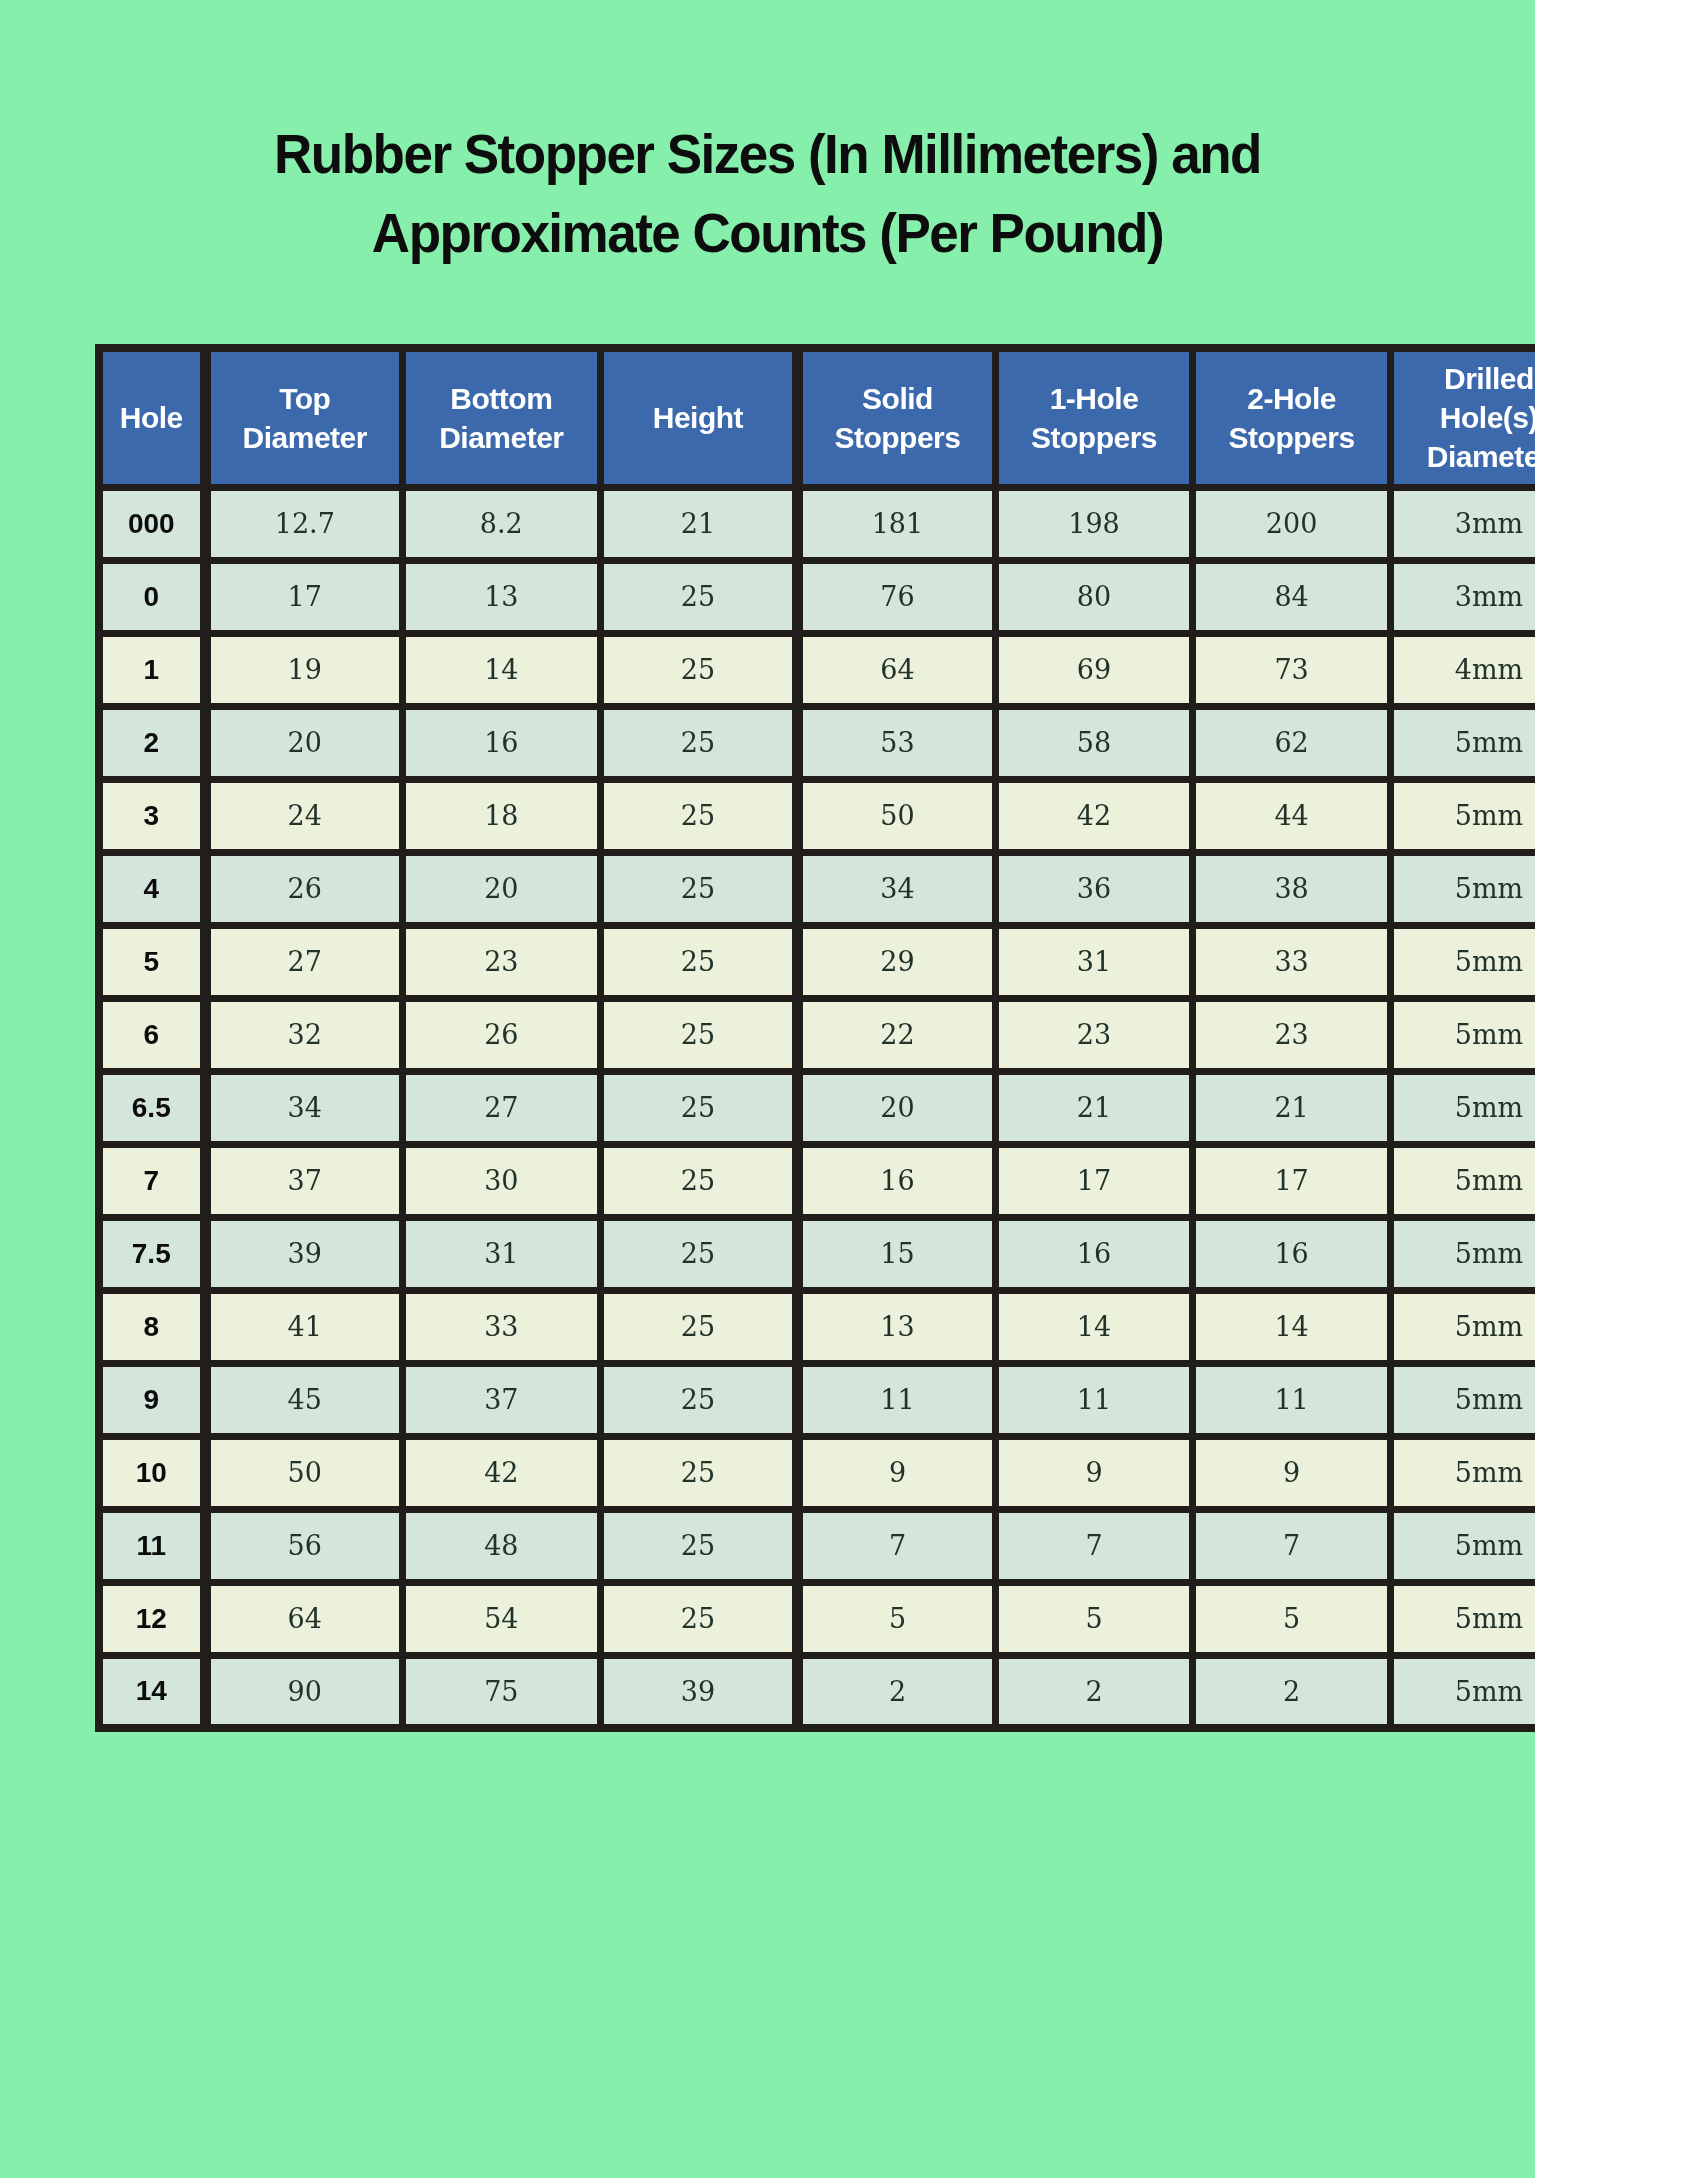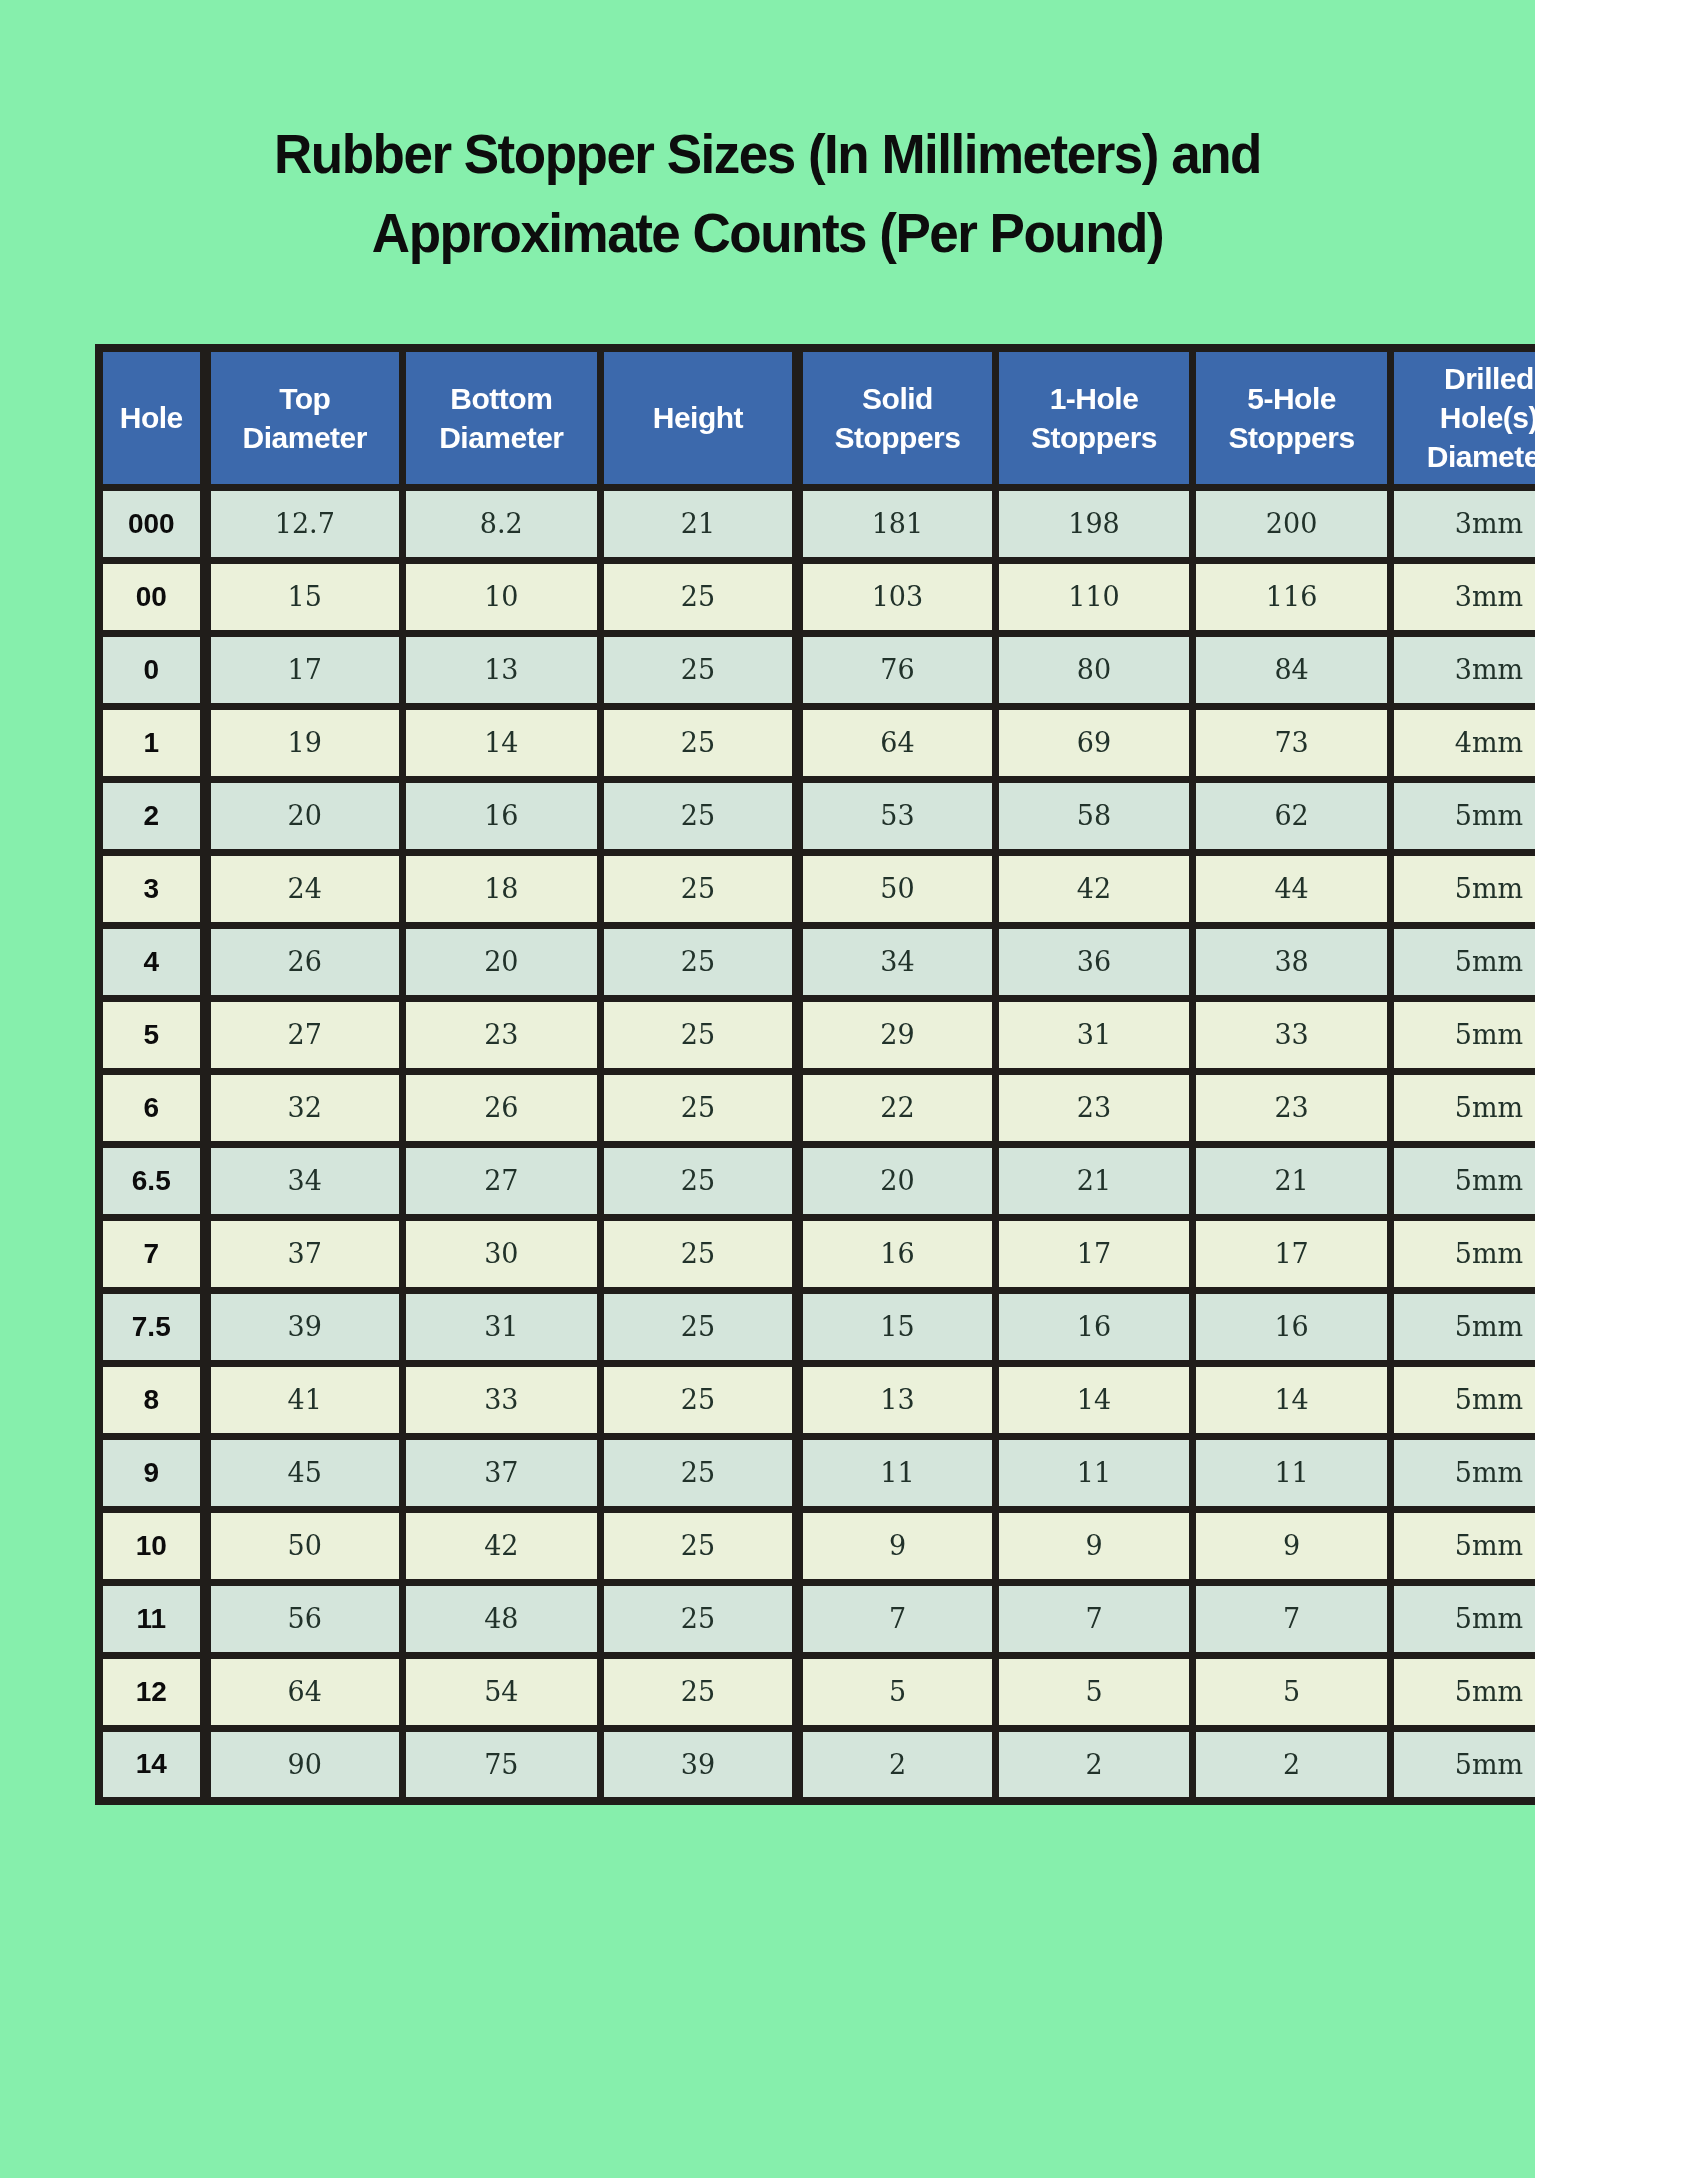--- a/index.html
+++ b/index.html
@@ -95,45 +95,35 @@
         <col>
     </colgroup>
     <thead>
       <tr>
         <th>Hole</th>
         <th class="thick-left">Top Diameter</th>
         <th>Bottom Diameter</th>
         <th>Height</th>
         <th class="thick-left">Solid Stoppers</th>
         <th>1-Hole Stoppers</th>
-        <th>5-Hole Stoppers</th>
+        <th>2-Hole Stoppers</th>
         <th>Drilled Hole(s) Diameter</th>
       </tr>
     </thead>
     <tbody>
         <tr class="row-mint">
           <th>000</th>
           <td class="thick-left">12.7</td>
           <td>8.2</td>
           <td>21</td>
           <td class="thick-left">181</td>
           <td>198</td>
           <td>200</td>
           <td>3mm</td>
         </tr>
-        <tr class="row-cream">
-          <th>00</th>
-          <td class="thick-left">15</td>
-          <td>10</td>
-          <td>25</td>
-          <td class="thick-left">103</td>
-          <td>110</td>
-          <td>116</td>
-          <td>3mm</td>
-        </tr>
         <tr class="row-mint">
           <th>0</th>
           <td class="thick-left">17</td>
           <td>13</td>
           <td>25</td>
           <td class="thick-left">76</td>
           <td>80</td>
           <td>84</td>
           <td>3mm</td>
         </tr>

